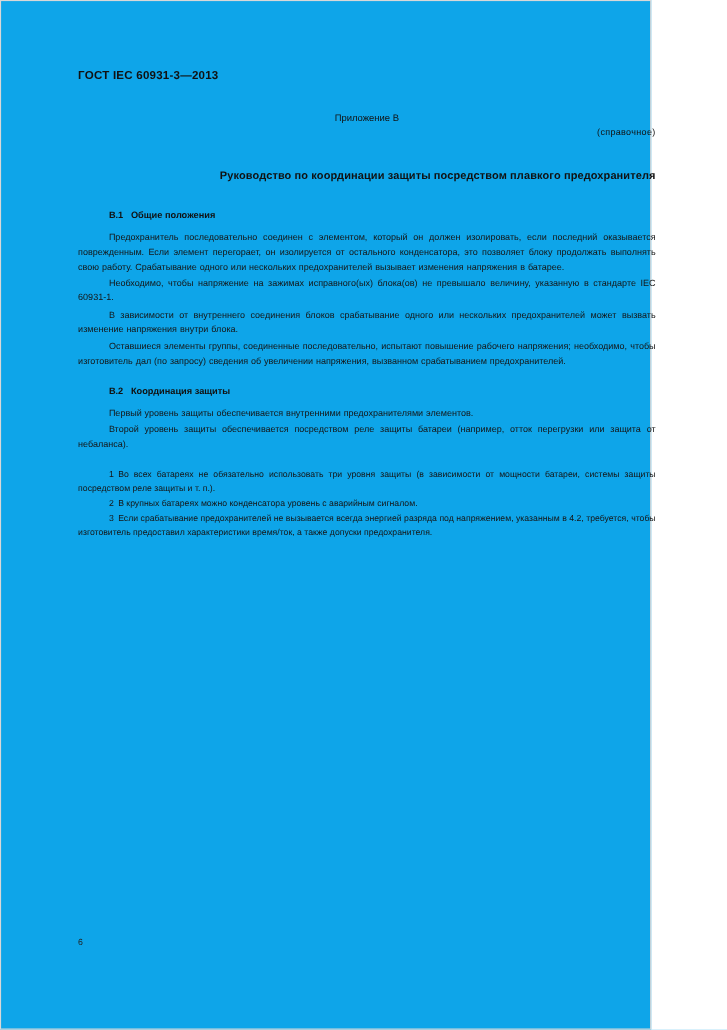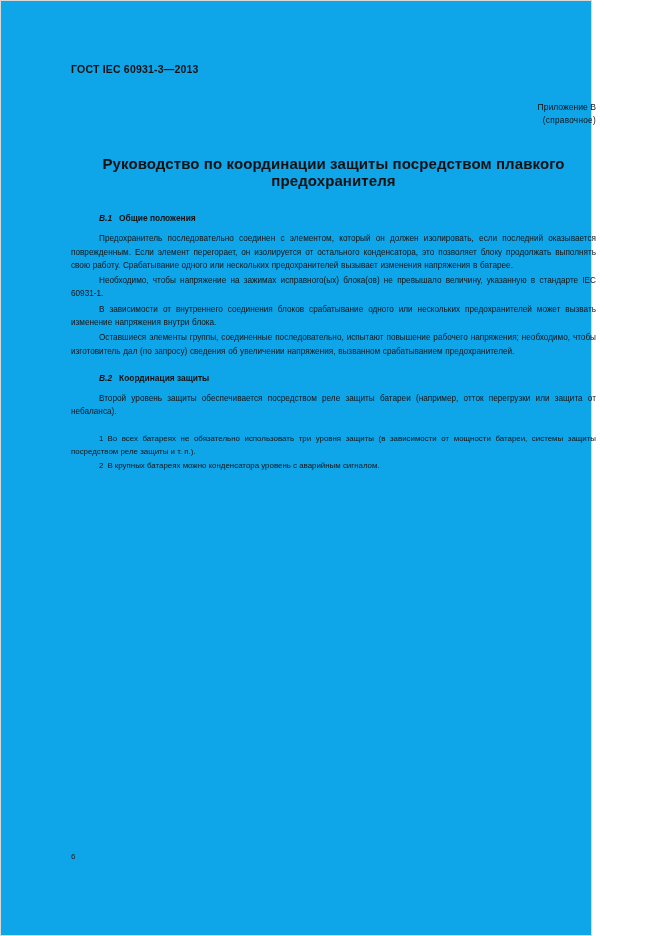--- a/index.html
+++ b/index.html
@@ -31,50 +31,49 @@
     width: 525px;
   }
   .doc-header {
     font-size: 10.5px;
     font-weight: bold;
     letter-spacing: 0.2px;
     color: #111;
     margin-bottom: 26px;
   }
   .annex-title {
-    text-align: right;
+    text-align: center;
     font-size: 8.6px;
     color: #111;
     line-height: 1.55;
     margin-bottom: 2px;
   }
   .annex-sub {
     text-align: right;
     font-size: 8.2px;
     color: #111;
     letter-spacing: 0.3px;
     margin-bottom: 30px;
   }
   .main-title {
-    text-align: center;
-    font-size: 15px;
+    text-align: right;
+    font-size: 10px;
     font-weight: bold;
     color: #111;
     margin-bottom: 24px;
     letter-spacing: 0.1px;
   }
   .section-heading {
     font-size: 8.4px;
     font-weight: bold;
     color: #111;
     margin: 0 0 9px 28px;
   }
   .section-heading .num {
     margin-right: 7px;
-    font-style: italic;
   }
   p.body {
     font-size: 8.2px;
     line-height: 1.62;
     color: #151515;
     margin: 0 0 2px 0;
     text-align: justify;
     text-indent: 28px;
     word-spacing: 0.4px;
   }
@@ -126,28 +125,32 @@
       <p class="body">Предохранитель последовательно соединен с элементом, который он должен изолировать, если последний оказывается поврежденным. Если элемент перегорает, он изолируется от остального конденсатора, это позволяет блоку продолжать выполнять свою работу. Срабатывание одного или нескольких предохранителей вызывает изменения напряжения в батарее.</p>
       <p class="body">Необходимо, чтобы напряжение на зажимах исправного(ых) блока(ов) не превышало величину, указанную в стандарте IEC 60931-1.</p>
       <p class="body">В зависимости от внутреннего соединения блоков срабатывание одного или нескольких предохранителей может вызвать изменение напряжения внутри блока.</p>
       <p class="body">Оставшиеся элементы группы, соединенные последовательно, испытают повышение рабочего напряжения; необходимо, чтобы изготовитель дал (по запросу) сведения об увеличении напряжения, вызванном срабатыванием предохранителей.</p>
     </div>
 
     <div class="block">
       <div class="section-heading">
         <span class="num">В.2</span><span>Координация защиты</span>
       </div>
+      <p class="body">Первый уровень защиты обеспечивается внутренними предохранителями элементов.</p>
       <p class="body">Второй уровень защиты обеспечивается посредством реле защиты батареи (например, отток перегрузки или защита от небаланса).</p>
     </div>
 
     <div class="block">
       <p class="note">
         <span class="n">1</span><span>Во всех батареях не обязательно использовать три уровня защиты (в зависимости от мощности батареи, системы защиты посредством реле защиты и т. п.).</span>
       </p>
       <p class="note">
         <span class="n">2</span><span>В крупных батареях можно конденсатора уровень с аварийным сигналом.</span>
       </p>
+      <p class="note">
+        <span class="n">3</span><span>Если срабатывание предохранителей не вызывается всегда энергией разряда под напряжением, указанным в 4.2, требуется, чтобы изготовитель предоставил характеристики время/ток, а также допуски предохранителя.</span>
+      </p>
     </div>
 
   </div>
 
   <div class="page-number">6</div>
 </div>
 
 </body></html>

